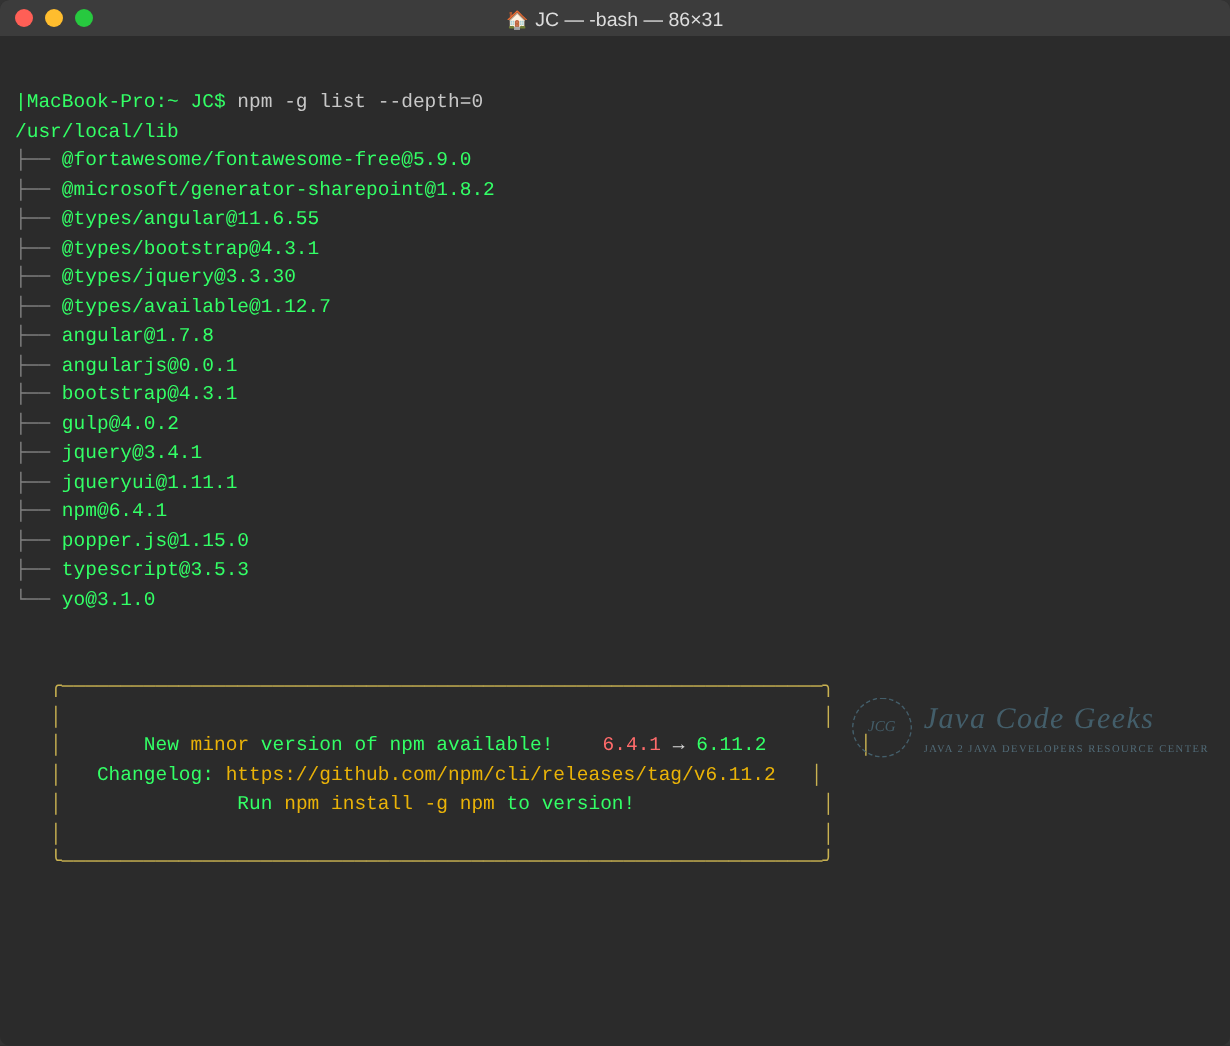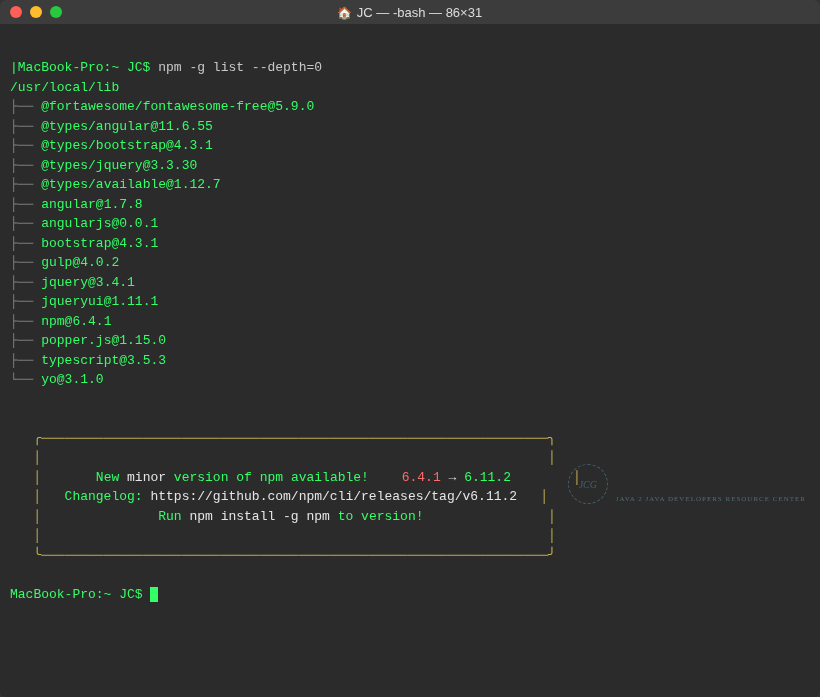--- a/index.html
+++ b/index.html
@@ -59,21 +59,21 @@
       overflow: hidden;
     }
     .line { white-space: pre; }
     .prompt { color: #33ff66; }
     .cmd { color: #c8c8c8; }
     .path { color: #33ff66; }
     .tree-mark { color: #808080; }
     .pkg { color: #33ff66; }
     .box-border { color: #c9b251; }
     .msg-green { color: #33ff66; }
-    .msg-cyan { color: #e5e5e5; }
+    .msg-cyan { color: #eab308; }
     .msg-red { color: #ff6b6b; margin-left: 25px; }
     .msg-white { color: #d8d8d8; }
     .cursor {
       display: inline-block;
       width: 8px;
       height: 15px;
       background: #33ff66;
       vertical-align: middle;
     }
     .center-box { text-align: left; }
@@ -115,20 +115,21 @@
     <div class="title">
       <span class="home-icon">🏠</span><span>JC — -bash — 86×31</span>
     </div>
   </div>
 
   <div class="terminal">
     <div class="line"><span class="prompt">|MacBook-Pro:~ JC$ </span><span class="cmd">npm -g list --depth=0</span></div>
     <div class="line path">/usr/local/lib</div>
     <div id="pkg-list">
         <div class="line"><span class="tree-mark">├── </span><span class="pkg">@fortawesome/fontawesome-free@5.9.0</span></div>
+        <div class="line"><span class="tree-mark">├── </span><span class="pkg">@microsoft/generator-sharepoint@1.8.2</span></div>
         <div class="line"><span class="tree-mark">├── </span><span class="pkg">@types/angular@11.6.55</span></div>
         <div class="line"><span class="tree-mark">├── </span><span class="pkg">@types/bootstrap@4.3.1</span></div>
         <div class="line"><span class="tree-mark">├── </span><span class="pkg">@types/jquery@3.3.30</span></div>
         <div class="line"><span class="tree-mark">├── </span><span class="pkg">@types/available@1.12.7</span></div>
         <div class="line"><span class="tree-mark">├── </span><span class="pkg">angular@1.7.8</span></div>
         <div class="line"><span class="tree-mark">├── </span><span class="pkg">angularjs@0.0.1</span></div>
         <div class="line"><span class="tree-mark">├── </span><span class="pkg">bootstrap@4.3.1</span></div>
         <div class="line"><span class="tree-mark">├── </span><span class="pkg">gulp@4.0.2</span></div>
         <div class="line"><span class="tree-mark">├── </span><span class="pkg">jquery@3.4.1</span></div>
         <div class="line"><span class="tree-mark">├── </span><span class="pkg">jqueryui@1.11.1</span></div>
@@ -146,22 +147,22 @@
       <span class="box-line"><span class="box-border">   │                                                                 │</span></span>
       <span class="box-line"><span class="box-border">   │       </span><span class="msg-green">New </span><span class="msg-cyan">minor</span><span class="msg-green"> version of npm available! </span><span class="msg-red">6.4.1</span><span class="msg-white"> → </span><span class="msg-green">6.11.2</span><span class="box-border">        │</span></span>
       <span class="box-line"><span class="box-border">   │   </span><span class="msg-green">Changelog: </span><span class="msg-cyan">https://github.com/npm/cli/releases/tag/v6.11.2</span><span class="box-border">   │</span></span>
       <span class="box-line"><span class="box-border">   │               </span><span class="msg-green">Run </span><span class="msg-cyan">npm install -g npm</span><span class="msg-green"> to version!</span><span class="box-border">                │</span></span>
       <span class="box-line"><span class="box-border">   │                                                                 │</span></span>
       <span class="box-line box-border">   ╰─────────────────────────────────────────────────────────────────╯</span>
     </div>
 
     <div class="line">&nbsp;</div>
 
-    <div class="line"><span class="prompt">MacBook-Pro:~ JC$ </span><span class="cursor"></span></div>
 
     <div class="watermark">
       <div class="watermark-logo">JCG</div>
       <div>
+        <div class="watermark-text">Java Code Geeks</div>
         <div class="watermark-sub">JAVA 2 JAVA DEVELOPERS RESOURCE CENTER</div>
       </div>
     </div>
   </div>
 </div>
 
 </body></html>

